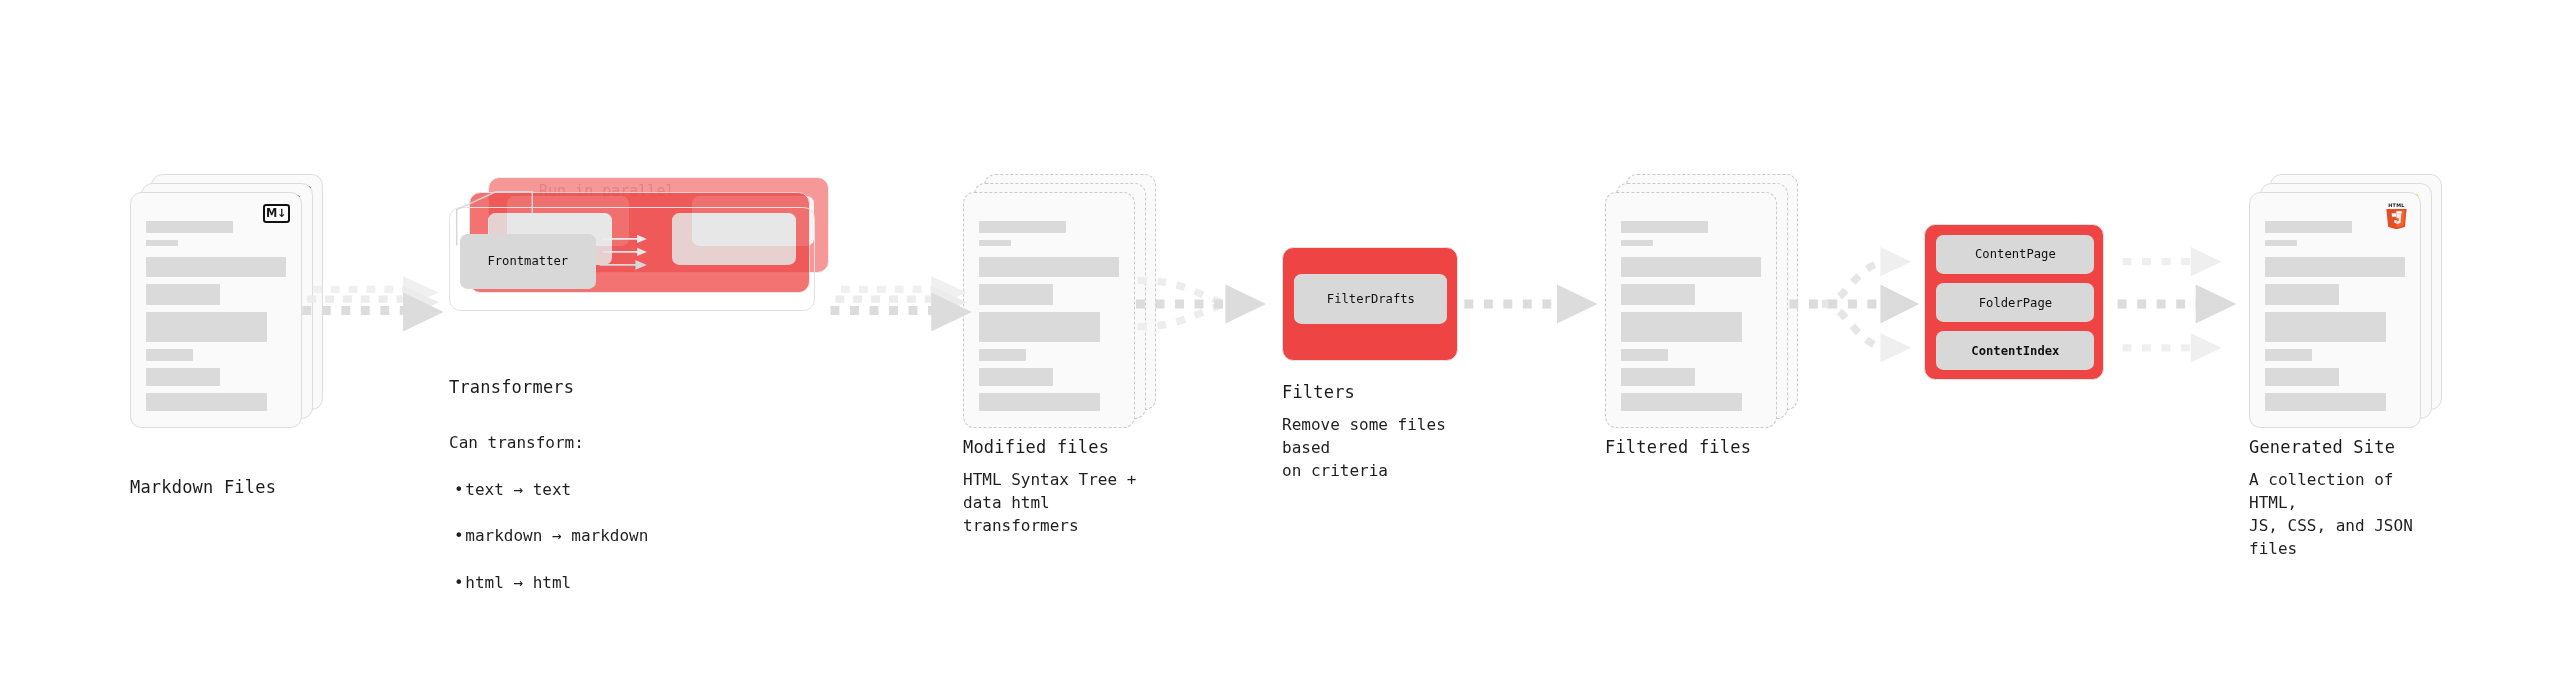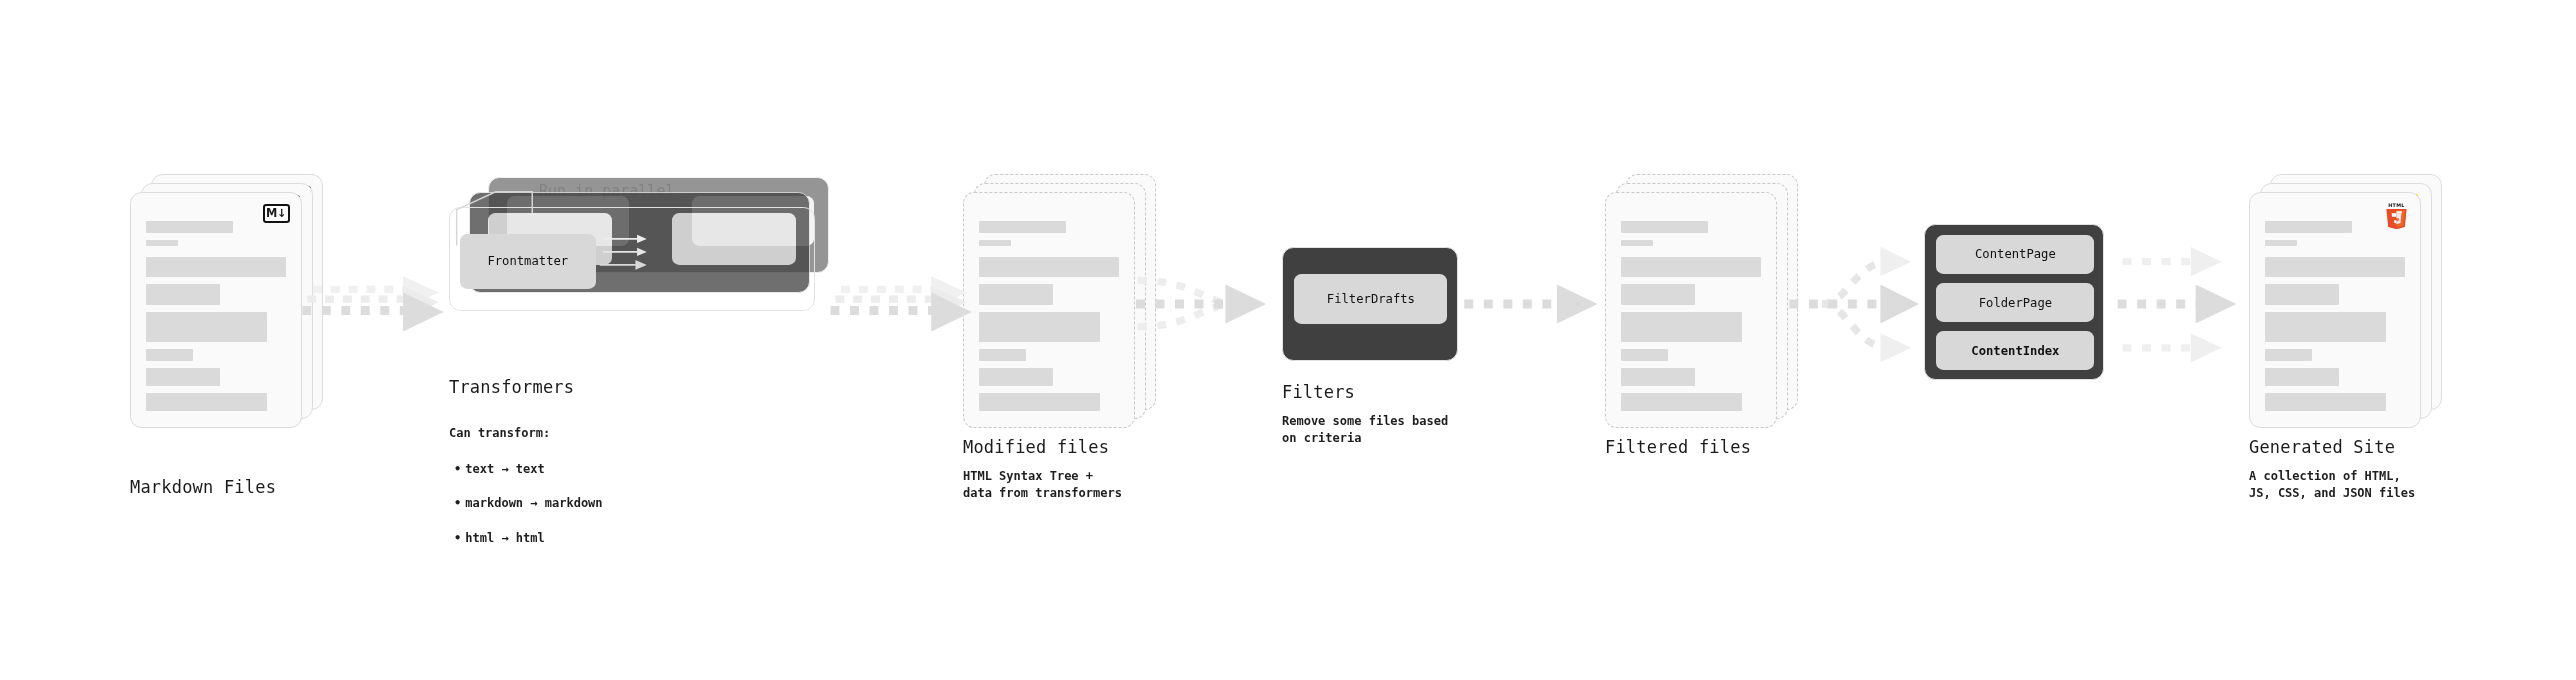--- a/index.html
+++ b/index.html
@@ -109,44 +109,43 @@
     white-space: nowrap;
   }
   .caption-title {
     font-size: 17px;
     font-weight: 400;
     letter-spacing: 0.2px;
     color: #1b1b1b;
     margin-bottom: 10.6px;
   }
   .caption-sub {
-    font-size: 12px;
+    font-size: 16px;
     line-height: 1.45;
     color: #1f1f1f;
     white-space: pre-line;
-    font-weight: bold;
   }
   .caption-sub .bullets {
     list-style: none;
     margin-top: 0.8px;
   }
   .caption-sub .bullets li::before {
     content: "\2022";
     display: inline-block;
     width: 11.4px;
     margin-left: 4.9px;
   }
 
   
   .proc-stack { position: relative; }
   .proc-box {
     position: absolute;
     border: 1.3px solid #e2e2e2;
     border-radius: 11.4px;
-    background: #404040;
+    background: #ef4444;
   }
   .proc-box.l3 { opacity: 0.55; }
   .proc-box.l2 { opacity: 0.75; }
 
   .chip {
     position: absolute;
     border-radius: 7.3px;
     background: #d8d8d8;
     display: flex;
     align-items: center;
@@ -325,21 +324,21 @@
           <div class="sk n2"></div>
           <div class="sk n3"></div>
           <div class="sk w3"></div>
         </div>
       </div>
     </div>
 
     <div class="caption" style="left:0; top:245px;">
       <div class="caption-title">Modified files</div>
       <div class="caption-sub">HTML Syntax Tree +
-data from transformers</div>
+data html transformers</div>
     </div>
   </div>
 
   <div class="stage" style="left:1282px; top:247px;">
     <div class="proc-stack" style="width:179px;height:92px;">
       <div class="proc-box l1" style="left:0; top:0; width:176px; height:114px;">
         <div class="chip" style="left:11.4px; top:26px; width:153px; height:50px;">
           <span>FilterDrafts</span>
         </div>
       </div>

